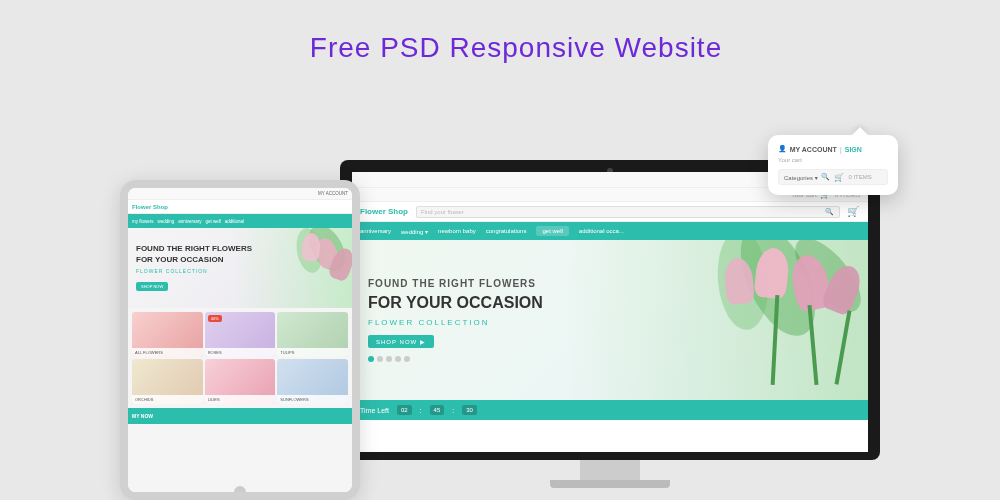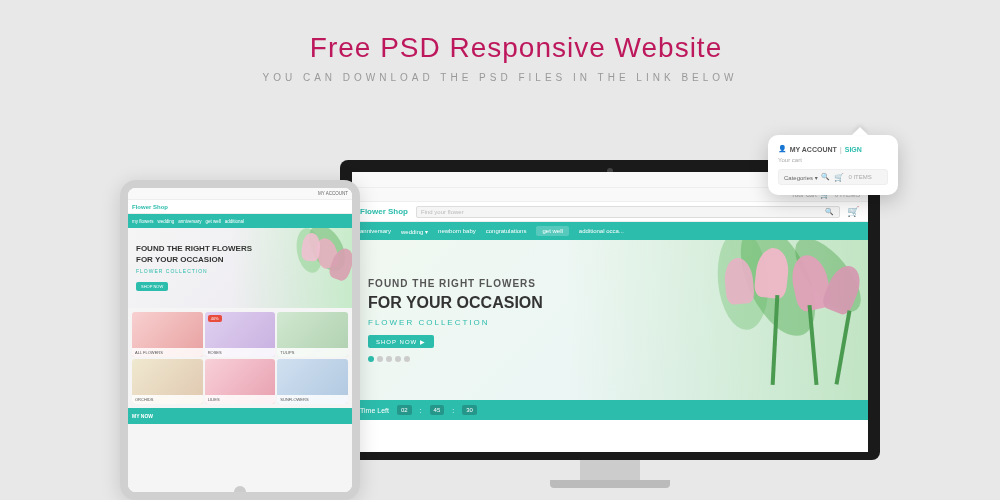--- a/index.html
+++ b/index.html
@@ -14,21 +14,21 @@
     }
 
     .header-text {
       text-align: center;
       padding-top: 32px;
     }
 
     .main-title {
       font-size: 28px;
       font-weight: 300;
-      color: #be185d;
+      color: #6d28d9;
       letter-spacing: 1px;
       margin-left: 32px;
     }
 
     .sub-title {
       font-size: 10px;
       letter-spacing: 4px;
       color: #999;
       margin-top: 8px;
       text-transform: uppercase;
@@ -414,21 +414,20 @@
       border-radius: 2px;
     }
   </style>
 </head>
 <body>
 
 <div style="width:1000px;height:500px;background:#e8e8e8;position:relative;overflow:hidden;">
 
   <div class="header-text">
     <h1 class="main-title">Free PSD  Responsive Website</h1>
-    <p class="sub-title">YOU CAN DOWNLOAD THE PSD FILES IN THE LINK BELOW</p>
   </div>
 
   <div class="devices-container">
 
     <div class="tablet">
       <div class="tablet-inner">
         <div class="tablet-website">
 
           <div class="tablet-topbar">
             <span style="font-size:4.5px;color:#666;">MY ACCOUNT</span>

